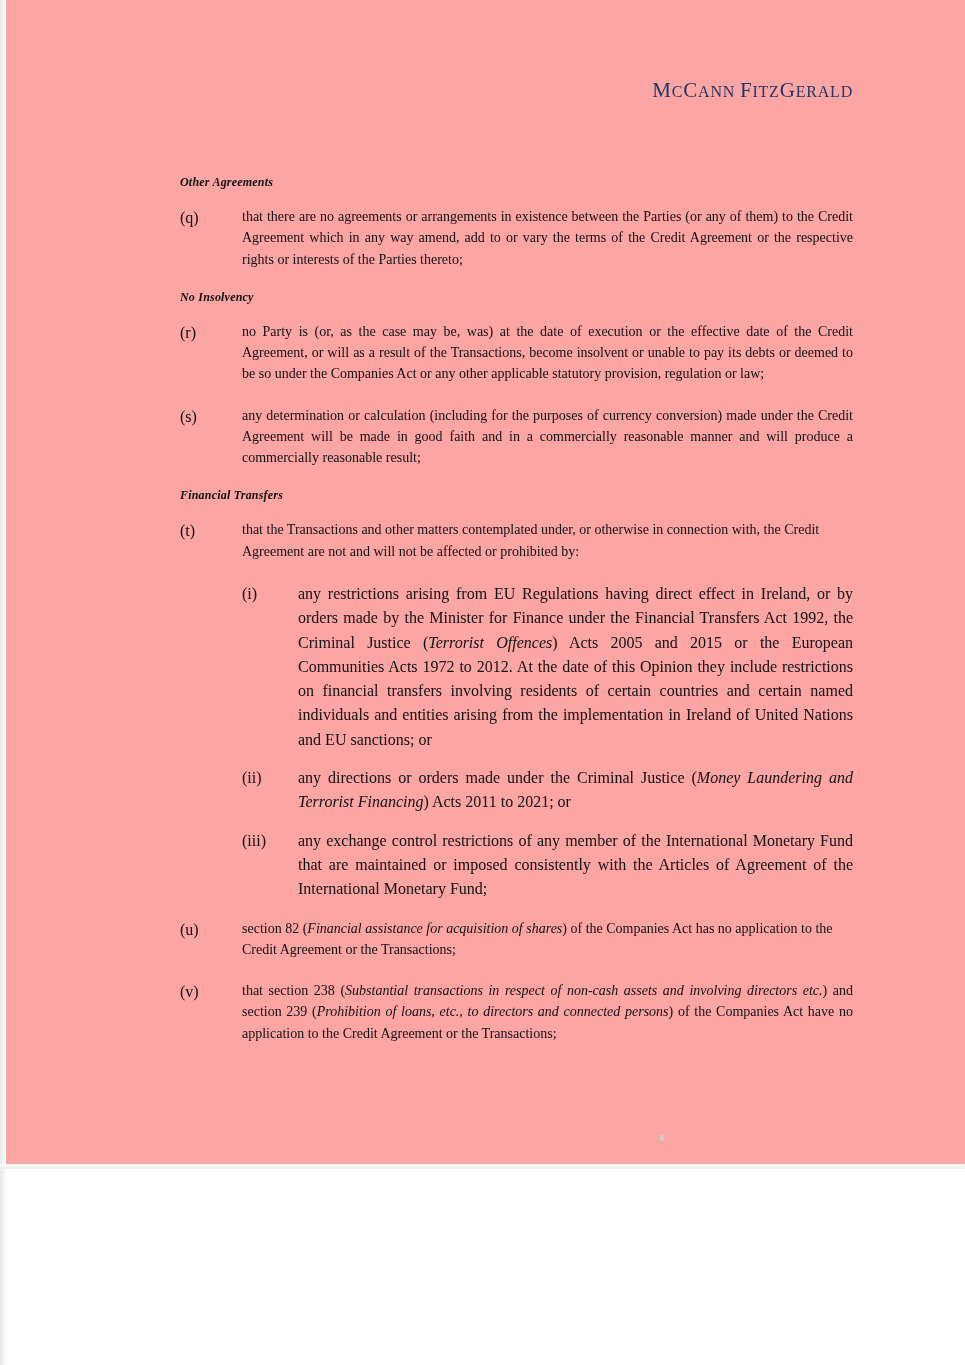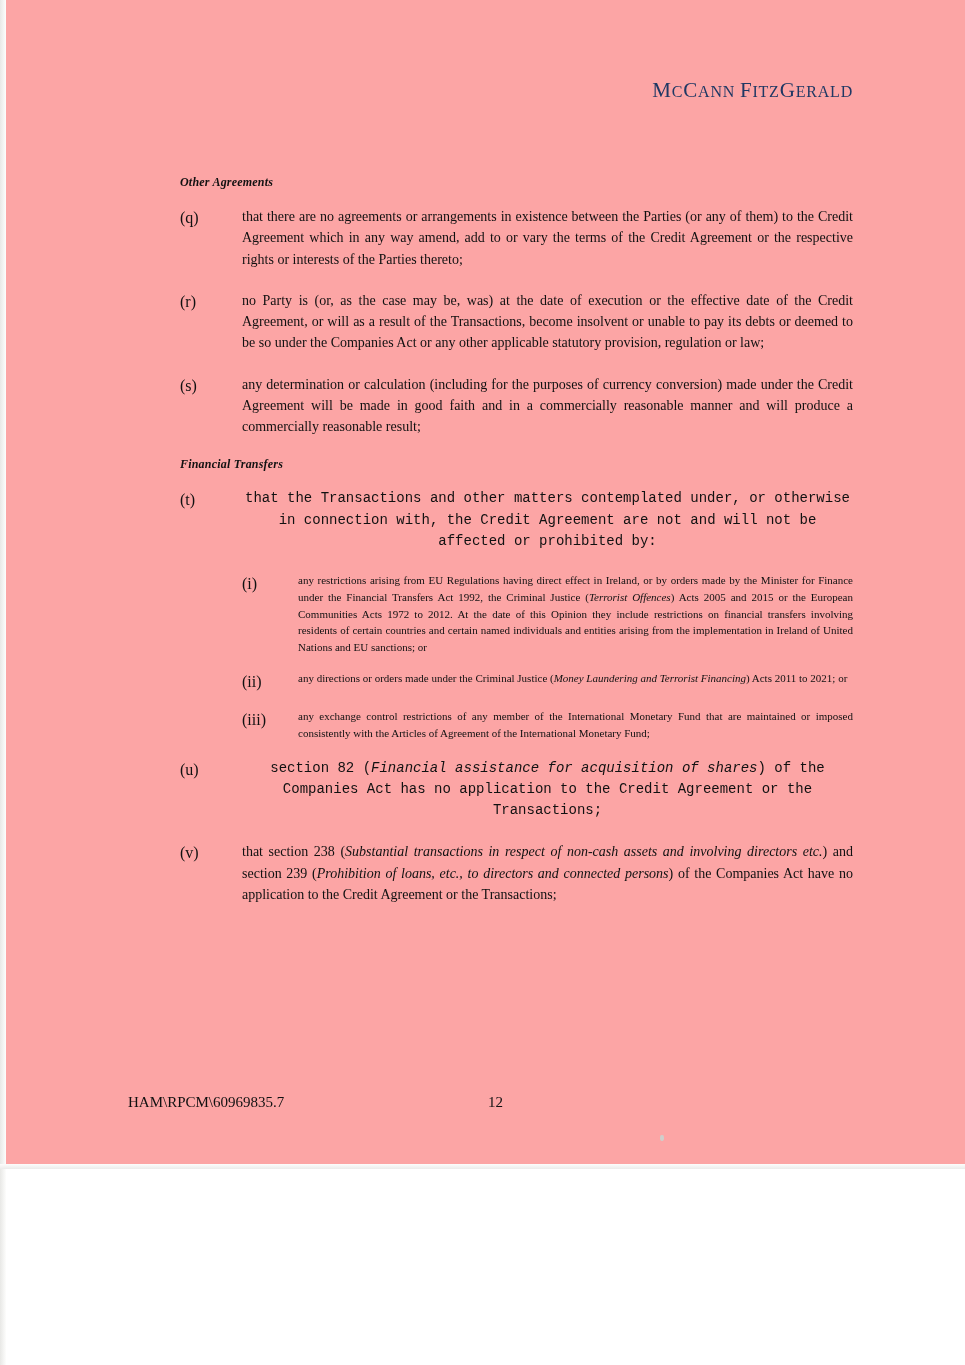--- a/index.html
+++ b/index.html
@@ -77,36 +77,36 @@
     flex: 0 0 62px;
     font-size: 16px;
     line-height: 1.52;
   }
   .clause .body {
     flex: 1 1 auto;
     font-size: 14px;
     line-height: 1.52;
     text-align: justify;
   }
-  .clause.nojustify .body { text-align: center; font-family: Liberation Mono, monospace; }
+  .clause.nojustify .body { text-align: left; }
 
   .subclause {
     display: flex;
     align-items: flex-start;
     margin: 14px 0 14px 62px;
   }
   .subclause .marker {
     width: 56px;
     flex: 0 0 56px;
     font-size: 16px;
     line-height: 1.52;
   }
   .subclause .body {
     flex: 1 1 auto;
-    font-size: 11px;
+    font-size: 16px;
     line-height: 1.52;
     text-align: justify;
   }
 
   i { font-style: italic; }
 
   .footer {
     position: absolute;
     left: 128px;
     bottom: 58px;
@@ -149,20 +149,21 @@
   </div>
 
   <div class="content">
 
     <div class="heading">Other Agreements</div>
     <div class="clause">
       <div class="marker">(q)</div>
       <div class="body">that there are no agreements or arrangements in existence between the Parties (or any of them) to the Credit Agreement which in any way amend, add to or vary the terms of the Credit Agreement or the respective rights or interests of the Parties thereto;</div>
     </div>
 
+    <div class="heading">No Insolvency</div>
     <div class="clause">
       <div class="marker">(r)</div>
       <div class="body">no Party is (or, as the case may be, was) at the date of execution or the effective date of the Credit Agreement, or will as a result of the Transactions, become insolvent or unable to pay its debts or deemed to be so under the Companies Act or any other applicable statutory provision, regulation or law;</div>
     </div>
 
     <div class="clause">
       <div class="marker">(s)</div>
       <div class="body">any determination or calculation (including for the purposes of currency conversion) made under the Credit Agreement will be made in good faith and in a commercially reasonable manner and will produce a commercially reasonable result;</div>
     </div>
 
@@ -192,22 +193,16 @@
       <div class="body"><span>section 82 (</span><i>Financial assistance for acquisition of shares</i><span>) of the Companies Act has no application to the Credit Agreement or the Transactions;</span></div>
     </div>
 
     <div class="clause">
       <div class="marker">(v)</div>
       <div class="body"><span>that section 238 (</span><i>Substantial transactions in respect of non-cash assets and involving directors etc.</i><span>) and section 239 (</span><i>Prohibition of loans, etc., to directors and connected persons</i><span>) of the Companies Act have no application to the Credit Agreement or the Transactions;</span></div>
     </div>
 
   </div>
 
-  <div class="footer">
-    <div class="footer-inner">
-      <span class="ref">HAM\RPCM\60969835.7</span>
-      <span class="pageno">12</span>
-    </div>
-  </div>
 
   <div class="speck"></div>
 
 </div>
 
 </body></html>

